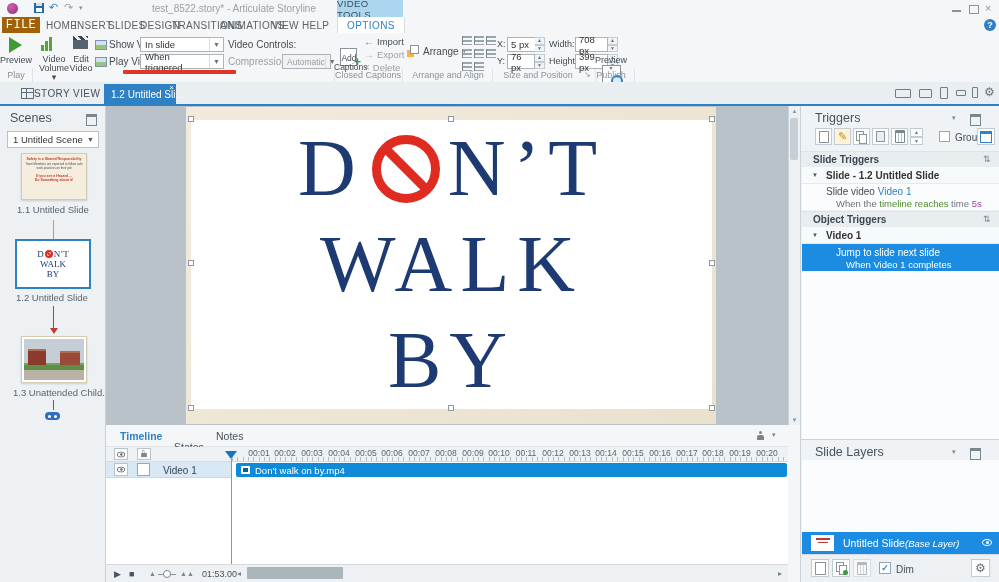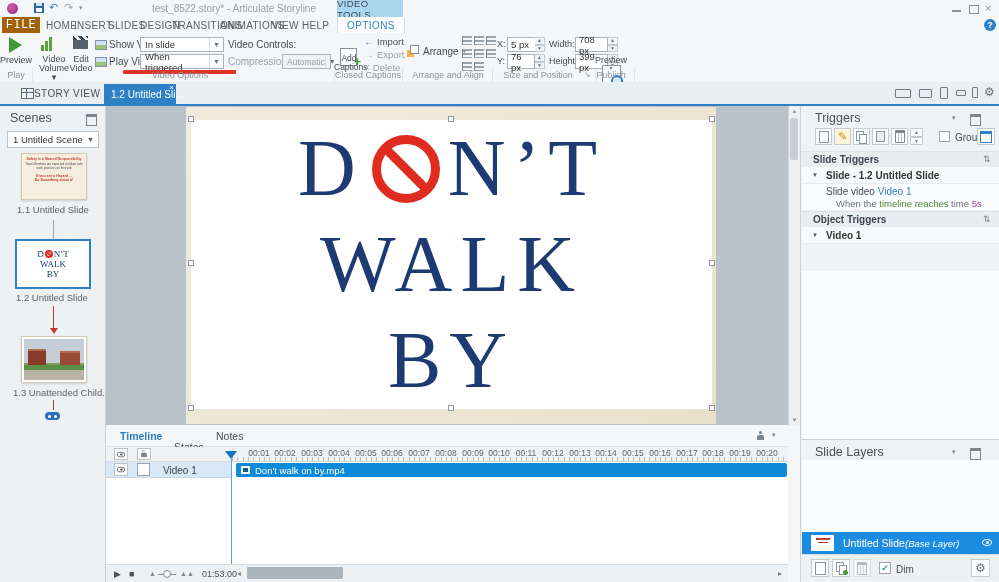--- a/index.html
+++ b/index.html
@@ -206,21 +206,20 @@
     <div class="abs rlab" style="left:228px;top:6px;">Video Controls:</div>
     <div class="abs dd" style="left:282px;top:4px;width:49px;font-size:8.5px;margin-top:46px;">
       <span>Show none</span>
         <span class="arr">▼</span>
     </div>
     <div class="abs rlab dis" style="left:228px;top:23px;">Compression:</div>
     <div class="abs dd dis" style="left:282px;top:21px;width:49px;font-size:8.5px;">
       <span>Automatic</span>
         <span class="arr">▼</span>
     </div>
-    <div class="abs rgl" style="left:60px;top:37px;width:240px;">Video Options</div>
 
     <div class="abs i-addcap" style="left:340px;top:2px;"></div>
     <div class="abs btnlab" style="left:334px;top:21px;width:30px;font-size:8.5px;">
       <div>Add</div>
       <div>Captions</div>
     </div>
     <div class="abs row" style="left:364px;top:3px;gap:3px;">
       <span class="arrow-ic" style="color:#2e81c5;">←</span>
       <span class="rlab" style="font-size:9.5px;">Import</span>
     </div>
@@ -495,20 +494,24 @@
       <div class="abs trigline" style="left:34px;top:14px;font-size:9.5px;"><span class="t-dim">When the </span><span class="t-green">timeline reaches</span><span class="t-dim"> time </span><span class="t-purple">5s</span></div>
     </div>
     <div class="abs secbar" style="left:0;top:105px;width:199px;height:16px;">
       <span class="abs sechead" style="left:12px;top:2px;">Object Triggers</span>
       <span class="abs chev" style="left:182px;top:2px;">⇅</span>
     </div>
     <div class="abs" style="left:1px;top:121px;width:197px;height:17px;background:#f7fafb;border-bottom:1px solid #e4eaee;box-sizing:border-box;">
       <span class="abs" style="left:10px;top:5px;font-size:6px;color:#555;">▼</span>
       <span class="abs" style="left:24px;top:3px;font-size:10px;font-weight:bold;color:#333;">Video 1</span>
     </div>
+    <div class="abs selblue" style="left:1px;top:138px;width:197px;height:27px;">
+      <div class="abs" style="left:34px;top:3px;font-size:10px;">Jump to slide next slide</div>
+      <div class="abs" style="left:44px;top:15px;font-size:9.5px;">When Video 1 completes</div>
+    </div>
     <div class="abs" style="left:1px;top:165px;width:197px;height:168px;background:#fbfcfd;"></div>
 
     <div class="abs" style="left:0;top:333px;width:199px;height:1px;background:#c9d2d8;"></div>
     <div class="abs panelhead" style="left:14px;top:339px;">Slide Layers</div>
     <span class="abs" style="left:151px;top:342px;font-size:7px;color:#7a868e;">▾</span>
     <span class="abs i-float" style="left:169px;top:342px;"></span>
     <div class="abs" style="left:1px;top:354px;width:197px;height:72px;background:#fbfcfd;"></div>
     <div class="abs selblue" style="left:1px;top:426px;width:197px;height:32px;">
       <div class="abs" style="left:9px;top:3px;width:23px;height:16px;background:#fff;border:1px solid #fff;box-sizing:border-box;padding:2px 1px;">
         <div style="width:14px;height:1.5px;background:#c0392b;margin:0 auto;"></div>

